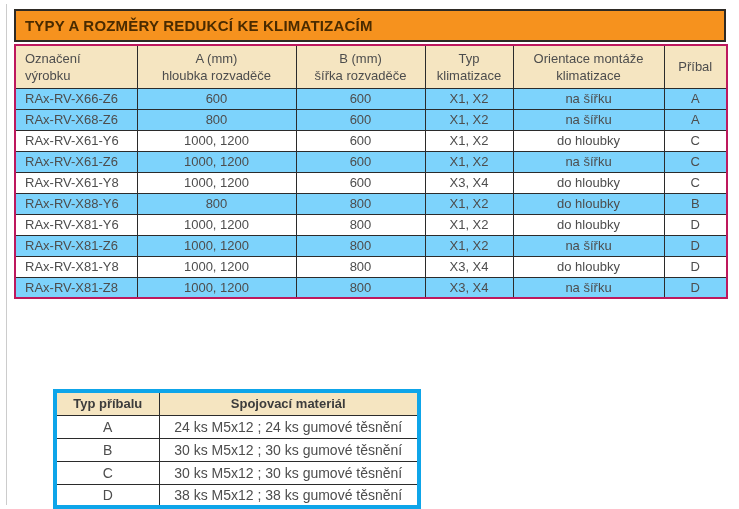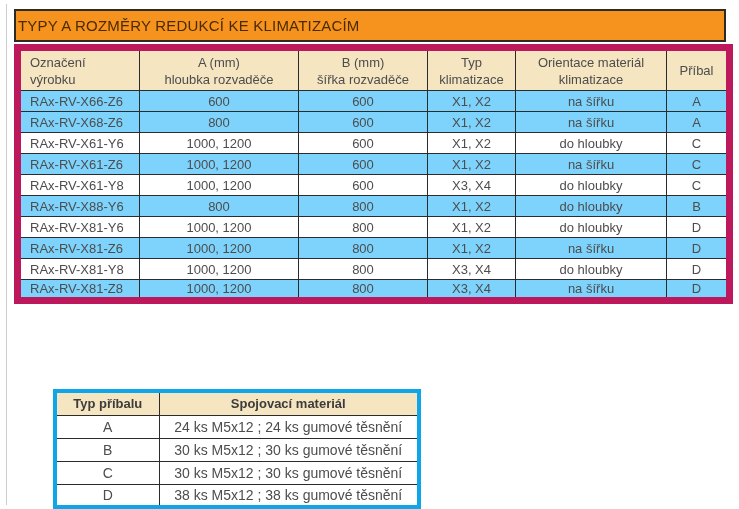--- a/index.html
+++ b/index.html
@@ -29,33 +29,33 @@
     width: 712px;
   }
   .title-bar {
     box-sizing: border-box;
     width: 712px;
     height: 33px;
     background: #f6921e;
     border: 2px solid #2e2a24;
     color: #4a2b00;
     font-size: 15px;
-    font-weight: normal;
+    font-weight: bold;
     line-height: 29px;
-    padding-left: 2px;
+    padding-left: 9px;
     letter-spacing: 0.2px;
     margin-bottom: 2px;
   }
   table {
     border-collapse: collapse;
     table-layout: fixed;
   }
   .main-table {
     width: 712px;
-    border: 7px solid #be185d;
+    border: 2px solid #be185d;
   }
   .main-table th {
     box-sizing: border-box;
     height: 43px;
     background: #f5e5c1;
     border: 1px solid #2b2b2b;
     font-size: 13px;
     font-weight: normal;
     color: #4d4d4d;
     line-height: 17px;
@@ -147,21 +147,21 @@
         </th>
         <th>
           <div>B (mm)</div>
           <div>šířka rozvaděče</div>
         </th>
         <th>
           <div>Typ</div>
           <div>klimatizace</div>
         </th>
         <th>
-          <div>Orientace materiál</div>
+          <div>Orientace montáže</div>
           <div>klimatizace</div>
         </th>
         <th>
           <div>Příbal</div>
         </th>
       </tr>
     </thead>
     <tbody id="main-tbody">
         <tr class="shade">
           <td class="col-product">RAx-RV-X66-Z6</td>

